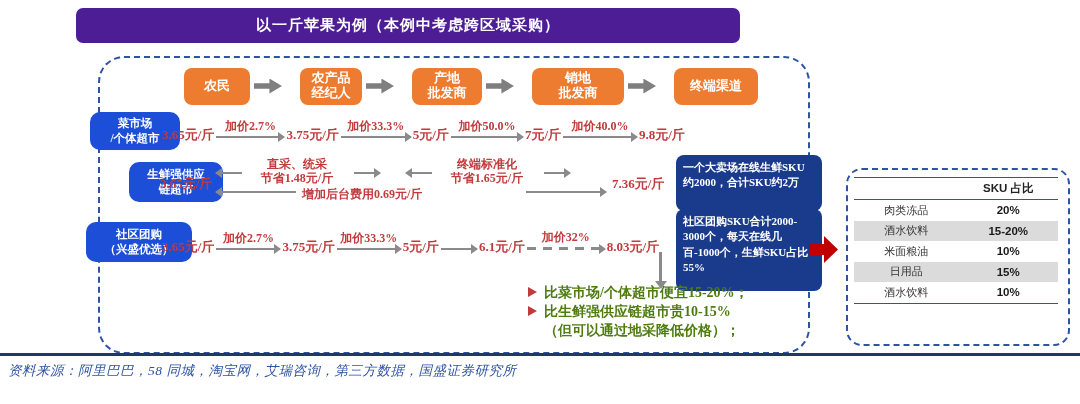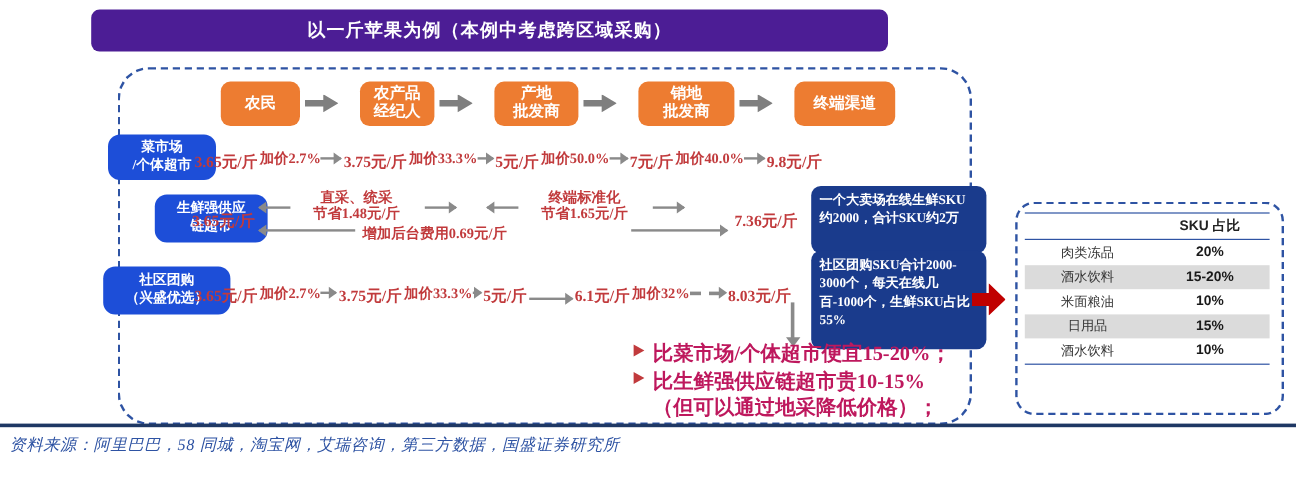--- a/index.html
+++ b/index.html
@@ -29,21 +29,21 @@
   
   .slabel { position:absolute; background:#1d4ed8; color:#ffffff; border-radius:10px;
             display:flex; align-items:center; justify-content:center; text-align:center;
             font-weight:bold; font-size:11.5px; line-height:1.3; white-space:pre-line;
             font-family:"Liberation Serif", serif; }
 
   
   .flow { position:absolute; display:flex; align-items:flex-end; height:30px; }
   .price { color:#C13A3C; font-weight:bold; font-size:13px; line-height:1;
            font-family:"Liberation Serif", serif; white-space:nowrap; padding:0 2px 1px 2px; flex:none; }
-  .harrow { display:flex; align-items:center; justify-content:flex-end; flex:none; }
+  .harrow { display:flex; flex-direction:column; align-items:center; justify-content:flex-end; flex:none; }
   .mk { color:#C13A3C; font-weight:bold; font-size:12px; line-height:1; margin-bottom:4px;
         white-space:nowrap; font-family:"Liberation Serif", serif; }
   .shaft { position:relative; height:2px; background:#8A8A8A; width:100%; margin-bottom:4px; }
   .shaft::after { content:""; position:absolute; right:-1px; top:-4px;
                   border-left:7px solid #8A8A8A; border-top:5px solid transparent;
                   border-bottom:5px solid transparent; }
   .shaft.dashed { height:3px; background:repeating-linear-gradient(90deg,#8A8A8A 0 9px,transparent 9px 16px); }
   .shaft.dashed::after { top:-3.5px; }
 
   
@@ -71,21 +71,21 @@
 
   
   .redarrow { position:absolute; left:810px; top:236px; width:28px; height:27px; background:#C00000;
               clip-path:polygon(0 30%,50% 30%,50% 0,100% 50%,50% 100%,50% 70%,0 70%); }
 
   
   .bullets { position:absolute; left:528px; top:285px; }
   .bullet { display:flex; align-items:flex-start; margin-bottom:3px; }
   .tri { width:0; height:0; border-left:9px solid #C13A3C; border-top:5px solid transparent;
          border-bottom:5px solid transparent; margin:2px 7px 0 0; flex:none; }
-  .btext { color:#be185d; font-weight:bold; font-size:17px; line-height:1.15;
+  .btext { color:#4d7c0f; font-weight:bold; font-size:14px; line-height:1.15;
            font-family:"Liberation Serif", serif; white-space:nowrap; }
   .bullet.cont { padding-left:16px; }
 
   
   .tbox { position:absolute; left:846px; top:168px; width:220px; height:174px;
           border:2px dashed #2E53A3; border-radius:16px; }
   .tbl { position:absolute; left:854px; top:177px; width:204px;
          border-top:1.5px solid #2E53A3; border-bottom:1.5px solid #2E53A3; }
   .trow { display:flex; height:20.5px; align-items:center; }
   .trow.head { border-bottom:1.5px solid #2E53A3; height:21px; }
@@ -113,21 +113,21 @@
 
   <div class="chain">
     <div class="cnode" style="width:66px;">农民</div>
     <div class="barrow"></div>
     <div class="cnode" style="width:62px;">农产品
 经纪人</div>
     <div class="barrow"></div>
     <div class="cnode" style="width:70px;">产地
 批发商</div>
     <div class="barrow"></div>
-    <div class="cnode" style="width:80px;">销地
+    <div class="cnode" style="width:92px;">销地
 批发商</div>
     <div class="barrow"></div>
     <div class="cnode" style="width:84px;">终端渠道</div>
   </div>
 
   <div class="slabel" style="left:90px; top:112px; width:90px; height:38px;">菜市场
 /个体超市</div>
   <div class="slabel" style="left:88px; top:162px; width:94px; height:40px;margin-left:41px;">生鲜强供应
 链超市</div>
   <div class="slabel" style="left:86px; top:222px; width:106px; height:40px;text-align:center;">社区团购

